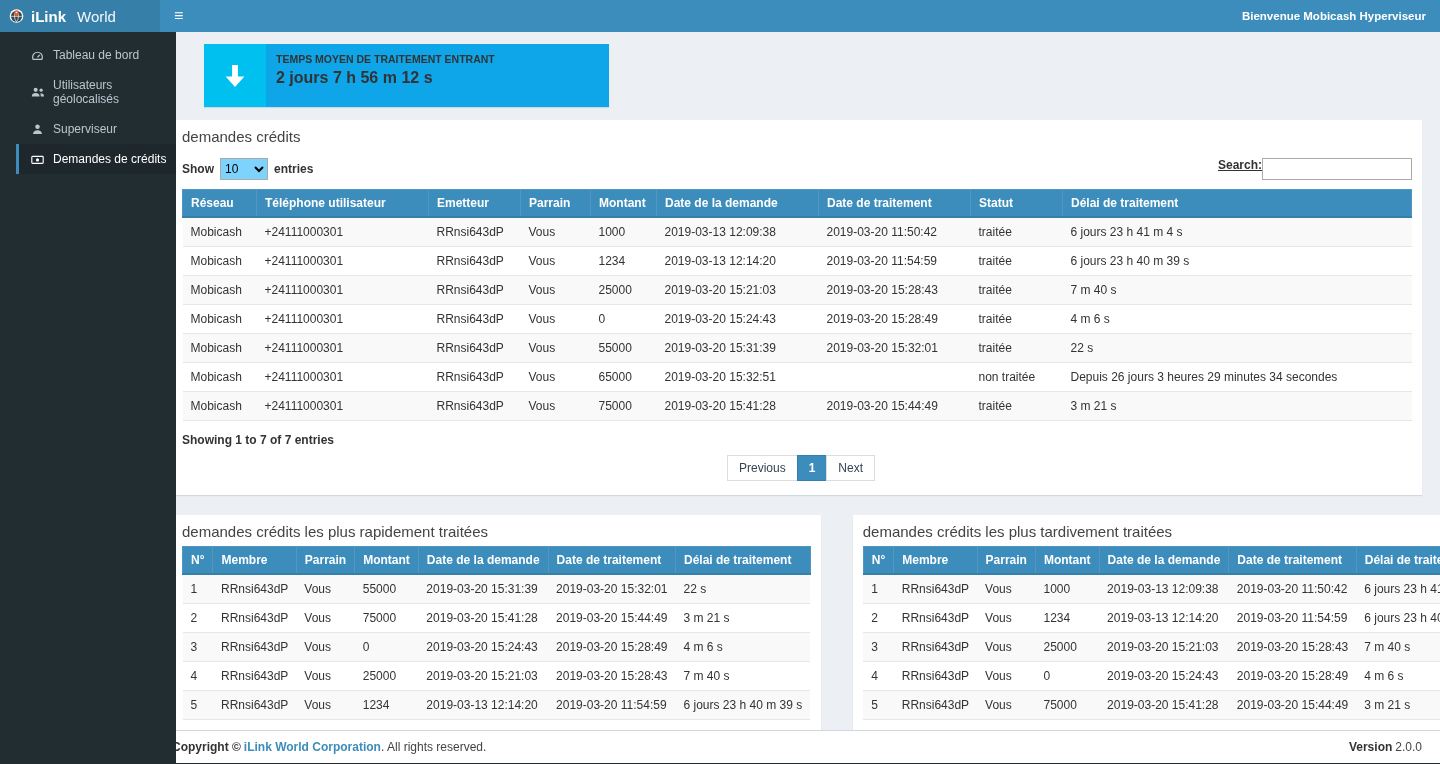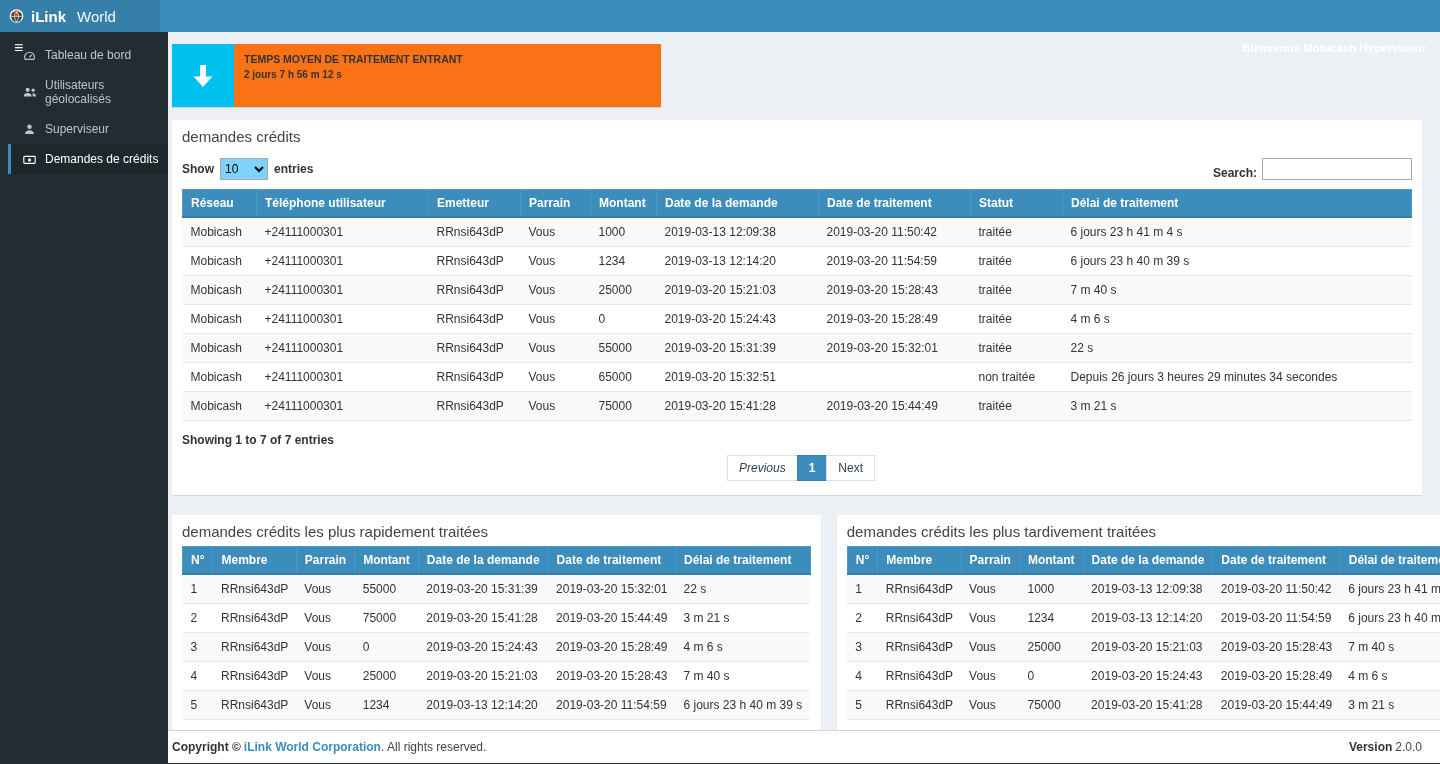--- a/index.html
+++ b/index.html
@@ -6,78 +6,78 @@
   html,body { width: 1440px; height: 764px; }
   body {
     font-family: "Liberation Sans", "DejaVu Sans", sans-serif;
     background: #222d32;
     overflow: hidden;
     color: #333;
   }
   
   .topbar {
     position: fixed; top: 0; left: 0; width: 1440px; height: 32px;
-    background: #3c8dbc; display: flex; z-index: 10; flex-direction: column;
+    background: #3c8dbc; display: flex; z-index: 10;
   }
   .brand {
     width: 160px; height: 32px; background: #367fa9;
     display: flex; align-items: center; gap: 7px; padding-left: 9px;
     color: #fff; text-decoration: none; flex: none;
   }
   .brand-bold { font-weight: bold; font-size: 15px; }
   .brand-light { font-weight: normal; font-size: 15px; margin-left: 4px; opacity: .95; }
   .navzone { flex: 1; display: flex; align-items: center; justify-content: space-between; }
   .hamburger {
     color: #fff; font-size: 16px; line-height: 32px; padding: 0 14px;
     text-decoration: none; cursor: pointer;
   }
   .welcome { color: #fff; font-weight: bold; font-size: 11.5px; padding-right: 14px; }
   
   .sidebar {
-    position: fixed; top: 32px; left: 8px; width: 160px; height: 732px;
+    position: fixed; top: 32px; left: 16px; width: 160px; height: 732px;
     background: #222d32; z-index: 9;
   }
   .sidebar-menu { list-style: none; padding-top: 8px; }
   .sidebar-item {
     display: flex; align-items: center; gap: 8px;
     padding: 8px 8px 8px 11px; border-left: 3px solid transparent;
     color: #b8c7ce; font-size: 12px; cursor: pointer; line-height: 14px;
   }
   .sidebar-item.active { background: #1e282c; color: #fff; border-left-color: #3c8dbc; text-align: right; }
   .si-icon { width: 15px; display: inline-flex; justify-content: center; flex: none; }
   .si-icon svg { display: block; }
   
   .main {
     margin-left: 160px; margin-top: 32px; width: 1280px; height: 730px;
     background: #ecf0f5; display: flex; flex-direction: column;
   }
   .content { flex: 1; padding: 12px 18px 0 12px; }
   
   .info-box {
-    width: 489px; height: 63px; background: #f97316; display: flex;
-    box-shadow: 0 1px 1px rgba(0,0,0,.1); margin-bottom: 13px;
+    width: 405px; height: 63px; background: #0ea5e9; display: flex;
+    box-shadow: 0 1px 1px rgba(0,0,0,.1); margin-bottom: 13px; margin-left: 32px;
   }
   .info-box-icon {
     width: 62px; background: #00c0ef; flex: none;
     display: flex; align-items: center; justify-content: center;
   }
   .info-box-content { padding: 9px 10px 5px; overflow: hidden; }
   .info-box-text { font-size: 10.5px; font-weight: bold; color: #333; text-transform: uppercase; }
-  .info-box-number { font-size: 10px; font-weight: bold; color: #333; margin-top: 4px; }
+  .info-box-number { font-size: 16px; font-weight: bold; color: #333; margin-top: 4px; }
   
   .panel { background: #fff; box-shadow: 0 1px 1px rgba(0,0,0,.1); margin-bottom: 20px; }
   .panel-title { font-size: 15px; color: #444; padding: 8px 10px 6px; }
   .panel-body { padding: 0 10px 10px; }
-  .panels-row { display: flex; gap: 16px; margin-bottom: 0; }
+  .panels-row { display: flex; gap: 32px; margin-bottom: 0; }
   .panels-row .panel { flex: 1; margin-bottom: 0; }
   
   .dt-controls { display: flex; justify-content: space-between; align-items: center; padding: 7px 0 9px; }
   .dt-length { display: flex; align-items: center; gap: 6px; font-size: 12px; font-weight: bold; color: #333; }
   .dt-select { width: 48px; height: 22px; font-size: 12px; border: 1px solid #aaa; background: #7dd3fc; }
-  .dt-search { display: flex; align-items: flex-end; gap: 5px; font-size: 12px; font-weight: bold; color: #333; }
+  .dt-search { display: flex; align-items: flex-start; font-size: 12px; font-weight: bold; color: #333; text-decoration: underline; }
   .dt-search input {
     width: 150px; height: 22px; border: 1px solid #aaa; padding: 2px 5px; font-size: 12px;
     font-family: "Liberation Sans", sans-serif;
   }
   
   table.tbl { width: 100%; border-collapse: collapse; font-size: 12px; color: #333; }
   table.tbl thead th {
     background: #3c8dbc; color: #fff; font-weight: bold; text-align: left;
     padding: 6px 8px; font-size: 12px; border: 1px solid #5097c3;
     border-bottom: 2px solid #367fa9; white-space: nowrap; cursor: pointer;
@@ -94,21 +94,21 @@
   .tbl-sm th:nth-child(3){width:58px} .tbl-sm th:nth-child(4){width:66px}
   .tbl-sm th:nth-child(5){width:122px} .tbl-sm th:nth-child(6){width:122px}
   .tbl-sm thead th { cursor: default; }
   
   .dt-info { font-size: 12px; font-weight: bold; color: #333; padding: 12px 0 2px; }
   .dt-paginate { display: flex; justify-content: center; padding: 6px 0 4px; }
   .page-btn {
     border: 1px solid #ddd; background: #fff; color: #345; font-size: 12px;
     padding: 5px 11px; text-decoration: none; cursor: pointer; margin-left: -1px;
   }
-  .page-btn:first-child { margin-left: 8px; font-style: italic; }
+  .page-btn:first-child { margin-left: 8px; }
   .page-btn.current { background: #3c8dbc; border-color: #367fa9; color: #fff; font-weight: bold; }
   
   .footer {
     height: 34px; background: #fff; border-top: 1px solid #d2d6de;
     padding: 9px 18px 9px 12px; font-size: 12px; color: #444;
     display: flex; justify-content: space-between; align-items: center;
   }
   .footer b { color: #333; }
   .footer-link { color: #3c8dbc; font-weight: bold; text-decoration: none; cursor: pointer; }
   .footer-left b { margin-right: 3px; }

